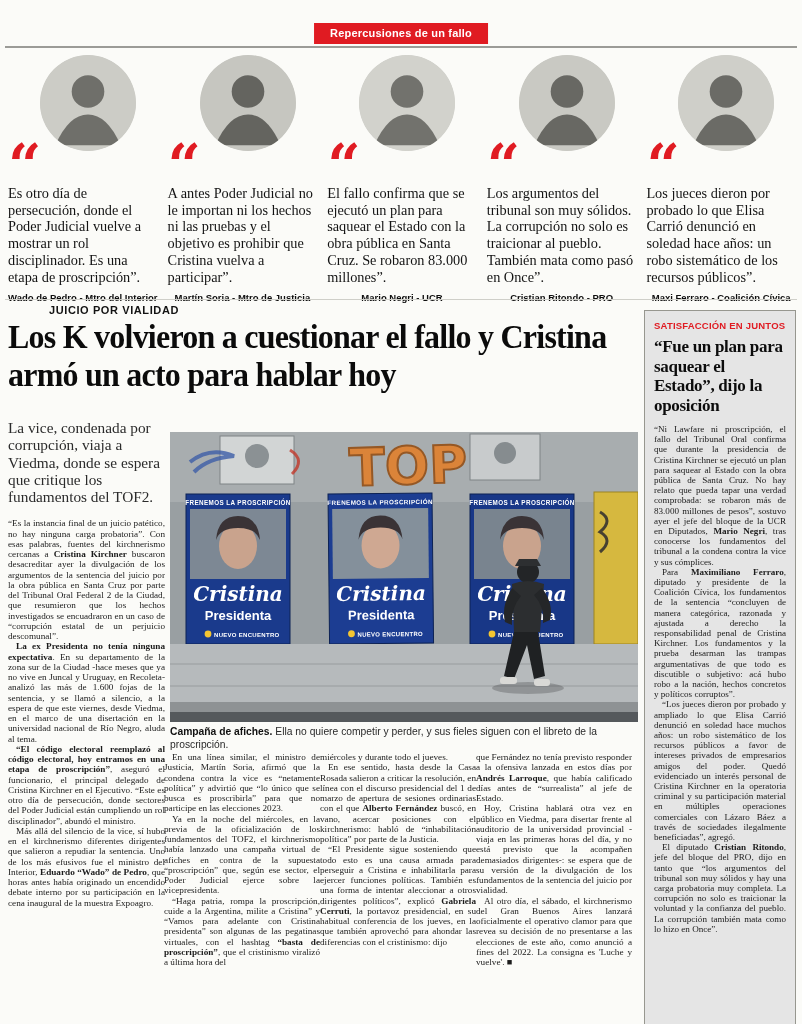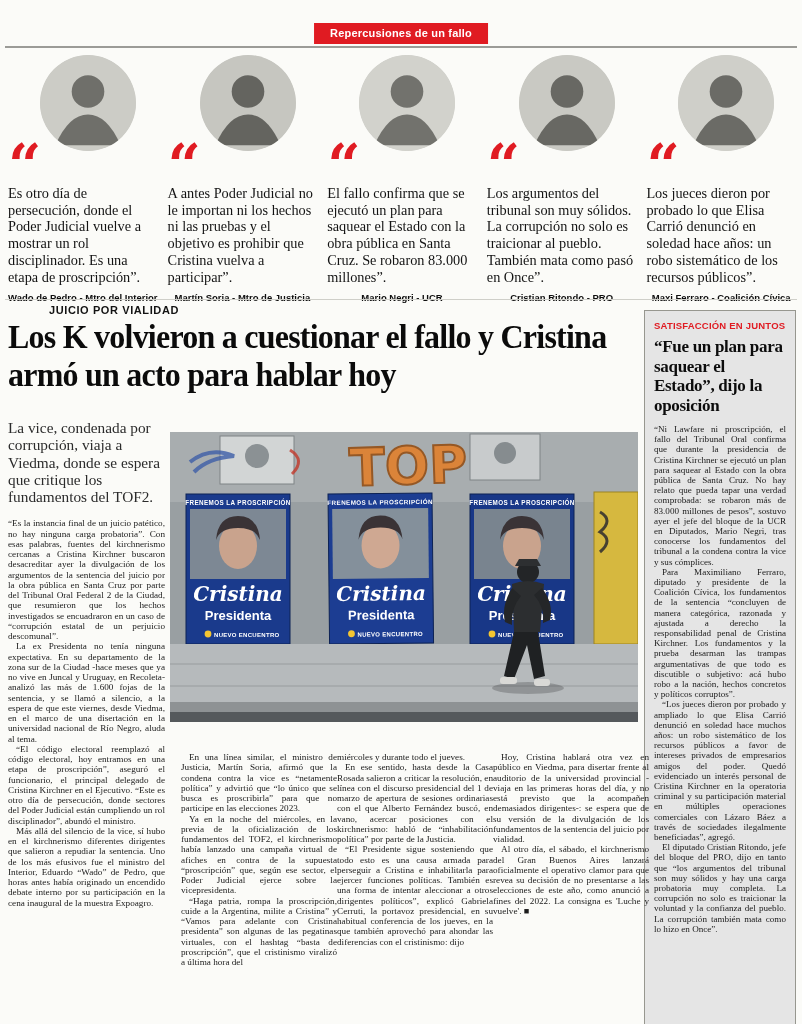--- a/index.html
+++ b/index.html
@@ -35,29 +35,29 @@
   .sb-kicker{font:bold 9.5px/1.2 "Liberation Sans",sans-serif;color:#e01b22;letter-spacing:.2px;}
   .sb-head{margin:6px 0 9px;font-weight:bold;font-size:17px;line-height:1.14;
            letter-spacing:-.3px;color:#0c0c0c;}
   .sidebar p{margin:0;font-size:9.1px;line-height:10.2px;text-align:justify;color:#1b1b1b;}
   .sidebar p.ind{text-indent:8px;}
   
   .leftcol{position:absolute;top:419px;left:8px;width:157px;height:585px;overflow:hidden;}
   .deck{margin:0 0 13px;font-size:15.3px;line-height:17.3px;color:#2b2b2b;}
   .leftcol p.body,.bcols p{margin:0;font-size:9.2px;line-height:10.25px;text-align:justify;color:#1b1b1b;}
   .leftcol p.ind,.bcols p.ind{text-indent:8px;}
-  b{font-weight:normal;}
+  b{font-weight:bold;}
   
   .photo{position:absolute;top:432px;left:170px;width:468px;height:290px;overflow:hidden;background:#9aa0a3;}
   .photo svg{display:block;}
   .caption{position:absolute;top:726px;left:170px;width:468px;
            font:10.3px/1.25 "Liberation Sans",sans-serif;color:#2a2a2a;}
   .caption .lead{font-weight:bold;color:#111;}
   
-  .bcols{position:absolute;top:752px;left:181px;width:468px;height:268px;display:grid;
+  .bcols{position:absolute;top:752px;left:164px;width:468px;height:268px;display:grid;
          grid-template-columns:repeat(3,1fr);overflow:hidden;}
 </style>
 </head>
 <body>
 
 <div class="page">
 
   <div class="badge">Repercusiones de un fallo</div>
   <div class="rule-top"></div>
 
@@ -216,31 +216,35 @@
         <path d="M-10 0 Q6 -6 22 0 L18 48 L-8 48 Z" fill="#2c2e30"></path>
         <path d="M-10 4 q-11 18 -7 34 l7 3 q-1 -17 9 -29 z" fill="#242628"></path>
         <path d="M20 4 q12 16 8 32 l-7 3 q2 -16 -9 -28 z" fill="#242628"></path>
         <path d="M-8 48 l-10 44 10 3 13 -34 7 34 11 -3 -7 -44 z" fill="#1f2123"></path>
         <rect x="-22" y="93" width="17" height="7" rx="3" fill="#d9d9d6"></rect>
         <rect x="12" y="95" width="16" height="7" rx="3" fill="#d9d9d6"></rect>
       </g>
     </svg>
   </figure>
 
+  <div class="caption">
+    <span class="lead">Campaña de afiches.</span><span> Ella no quiere competir y perder, y sus fieles siguen con el libreto de la proscripción.</span>
+  </div>
 
   <section class="bcols">
     <div>
       <p class="ind">En una línea similar, el ministro de Justicia, Martín Soria, afirmó que la condena contra la vice es “netamente política” y advirtió que “lo único que se busca es proscribirla” para que no participe en las elecciones 2023.</p>
       <p class="ind">Ya en la noche del miércoles, en la previa de la oficialización de los fundamentos del TOF2, el kirchnerismo había lanzado una campaña virtual de afiches en contra de la supuesta “proscripción” que, según ese sector, el Poder Judicial ejerce sobre la vicepresidenta.</p>
       <p class="ind">“Haga patria, rompa la proscripción, cuide a la Argentina, milite a Cristina” y “Vamos para adelante con Cristina presidenta” son algunas de las pegatinas virtuales, con el hashtag <b>“basta de proscripción”</b>, que el cristinismo viralizó a última hora del</p>
     </div>
     <div>
       <p>miércoles y durante todo el jueves.</p>
       <p class="ind">En ese sentido, hasta desde la Casa Rosada salieron a criticar la resolución, en línea con el discurso presidencial del 1 de marzo de apertura de sesiones ordinarias con el que <b>Alberto Fernández</b> buscó, en vano, acercar posiciones con el kirchnerismo: habló de “inhabilitación política” por parte de la Justicia.</p>
       <p class="ind">“El Presidente sigue sosteniendo que todo esto es una causa armada para perseguir a Cristina e inhabilitarla para ejercer funciones políticas. También es una forma de intentar aleccionar a otros dirigentes políticos”, explicó <b>Gabriela Cerruti</b>, la portavoz presidencial, en su habitual conferencia de los jueves, en la que también aprovechó para ahondar las diferencias con el cristinismo: dijo</p>
     </div>
     <div>
+      <p>que Fernández no tenía previsto responder a la ofensiva lanzada en estos días por <b>Andrés Larroque</b>, que había calificado días antes de “surrealista” al jefe de Estado.</p>
       <p class="ind">Hoy, Cristina hablará otra vez en público en Viedma, para disertar frente al auditorio de la universidad provincial -viaja en las primeras horas del día, y no está previsto que la acompañen demasiados dirigentes-: se espera que de su versión de la divulgación de los fundamentos de la sentencia del juicio por vialidad.</p>
       <p class="ind">Al otro día, el sábado, el kirchnerismo del Gran Buenos Aires lanzará oficialmente el operativo clamor para que revea su decisión de no presentarse a las elecciones de este año, como anunció a fines del 2022. La consigna es 'Luche y vuelve'. ■</p>
     </div>
   </section>
 
 </div>
 
 </body></html>

